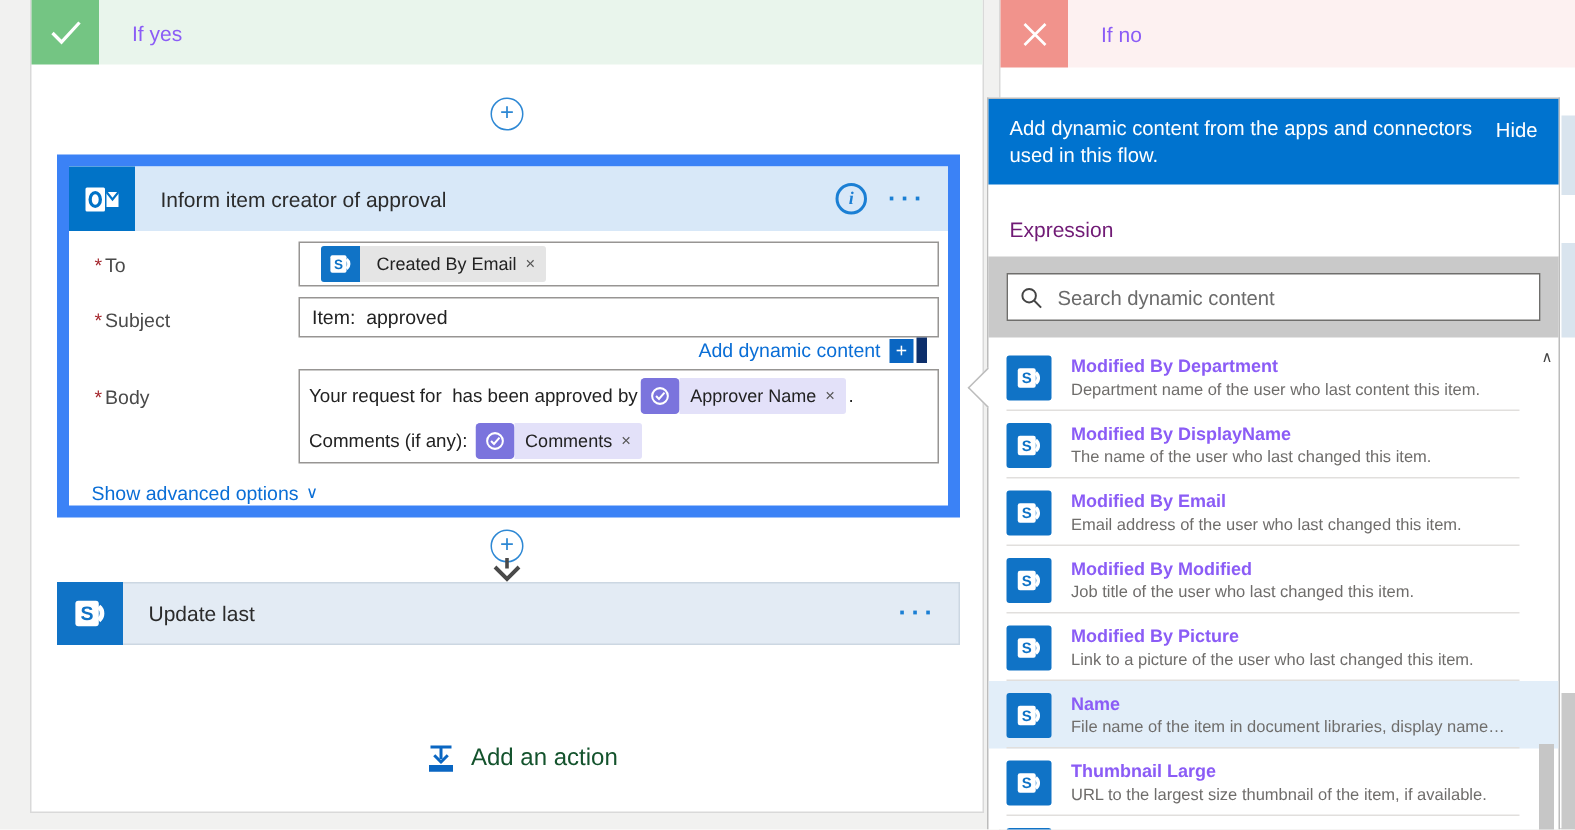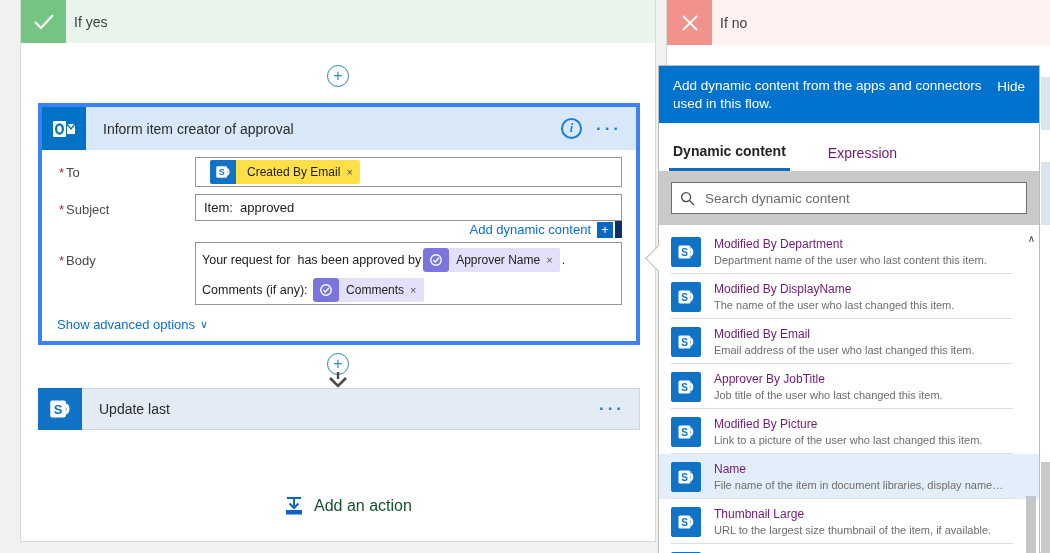--- a/index.html
+++ b/index.html
@@ -14,56 +14,56 @@
 
   
   .ifyes {
     left:20px; top:0; width:636px; height:542px;
     background:#fff; border:1px solid #d9d9d9; border-top:none;
   }
   .branch-header { display:flex; align-items:stretch; height:43px; }
   .branch-icon { width:45px; display:flex; align-items:center; justify-content:center; flex:none; }
   .branch-icon.green { background:#74c583; }
   .branch-icon.red { background:#f1938c; height:45px; }
-  .branch-bar { flex:1; display:flex; align-items:center; padding-left:8px; font-size:14px; color:#404040; }
+  .branch-bar { flex:1; display:flex; align-items:center; padding-left:22px; font-size:14px; color:#8b5cf6; }
   .branch-bar.green { background:#e9f5ec; }
   .branch-bar.red { background:#fdf1f1; }
 
   
   .plus-circle {
     width:22px; height:22px; border:1px solid #2e88d4; border-radius:50%;
     color:#2e88d4; font-size:16px; line-height:19px; text-align:center;
     background:#fff; font-weight:400;
   }
 
   
   .email-card {
     left:38px; top:103px; width:602px; height:242px;
-    background:#fff; border:4px solid #3b82f6;
+    background:#fff; border:8px solid #3b82f6;
   }
   .card-header { display:flex; align-items:center; height:43px; background:#d8e8f8; }
   .card-logo { width:44px; height:43px; flex:none; display:flex; align-items:center; justify-content:center; }
   .card-logo.outlook { background:#0173c7; }
   .card-title { flex:1; padding-left:17px; font-size:14px; color:#2b2b2b; }
   .info-circle {
     width:21px; height:21px; border:2px solid #1b7fd4; border-radius:50%;
     color:#1b7fd4; font-size:12px; font-style:italic; font-weight:bold;
     text-align:center; line-height:17px; margin-right:14px; font-family:"Liberation Serif",serif;
   }
   .ellipsis { color:#1b7fd4; font-size:17px; font-weight:bold; letter-spacing:3px; margin-right:14px; cursor:pointer; }
 
   .field-label { position:absolute; left:17px; font-size:13px; color:#4a4a4a; }
   .req { color:#a4262c; margin-right:2px; }
   .input-box { position:absolute; left:153px; width:427px; background:#fff; border:1px solid #979593; }
   .token-row { display:flex; align-items:center; }
   .token { display:inline-flex; align-items:center; border-radius:2px; overflow:hidden; margin:0 2px; flex:none; cursor:pointer; }
   .token-icon { width:26px; height:24px; display:flex; align-items:center; justify-content:center; flex:none; }
   .token-body { display:flex; align-items:center; height:24px; padding:0 7px; font-size:12px; color:#222; white-space:nowrap; }
   .token.sp .token-icon { background:#1073c6; }
-  .token.sp .token-body { background:#fde047;padding-left:11px; }
+  .token.sp .token-body { background:#e5e5e5;padding-left:11px; }
   .token.approval .token-icon { background:#7b74dd; border-radius:3px; }
   .token.approval .token-body { background:#e3e1f9; }
   .token-x { margin-left:6px; font-size:11px; color:#555; cursor:pointer; }
 
   .add-dyn { position:absolute; display:flex; align-items:center; }
   .add-dyn-label { color:#0a6ed6; font-size:13px; cursor:pointer; }
   .add-dyn-plus {
     width:16px; height:16px; background:#0a66c2; color:#fff; margin-left:6px;
     font-size:13px; line-height:15px; text-align:center; cursor:pointer;
   }
@@ -120,21 +120,21 @@
     border:none; outline:none; flex:1; font-size:13.5px; color:#333;
     font-family:"Liberation Sans",sans-serif; margin-left:10px; background:transparent;
   }
   .search-box input::placeholder { color:#6b6b6b; }
   .list { position:relative; height:329px; overflow:hidden; padding-top:4px; }
   .list-row { height:45px; display:flex; align-items:center; padding:0 26px 0 12px; position:relative; cursor:pointer; }
   .list-row.highlight { background:#e2eef9; }
   .row-sep { position:absolute; bottom:0; left:12px; right:26px; border-bottom:1px solid #e1dfdd; }
   .row-icon { width:30px; height:30px; background:#1073c6; border-radius:2px; flex:none; display:flex; align-items:center; justify-content:center; }
   .row-text { margin-left:13px; overflow:hidden; }
-  .row-title { font-size:12px; font-weight:normal; color:#701a75; line-height:15px; white-space:nowrap; }
+  .row-title { font-size:12px; font-weight:bold; color:#8b5cf6; line-height:15px; white-space:nowrap; }
   .row-desc { font-size:11px; color:#6f6d6b; line-height:14px; margin-top:1px; white-space:nowrap; }
   .scroll-up { position:absolute; right:4px; top:8px; font-size:10px; color:#444; cursor:pointer; }
   .scroll-thumb { position:absolute; right:3px; bottom:0; width:10px; height:58px; background:#c6c6c6; cursor:pointer; }
 </style>
 </head>
 <body>
 
 <div class="abs ifyes">
   <div class="branch-header">
     <div class="branch-icon green">
@@ -277,21 +277,20 @@
 
 <div class="abs panel">
   <div class="callout-arrow"></div>
 
   <div class="banner">
     <span>Add dynamic content from the apps and connectors used in this flow.</span>
     <span class="banner-hide">Hide</span>
   </div>
 
   <div class="tabs">
-    <div class="tab active">Dynamic content</div>
     <div class="tab inactive">Expression</div>
   </div>
 
   <div class="search-area">
     <div class="search-box">
       <svg width="15" height="15" viewBox="0 0 16 16">
         <circle cx="6.5" cy="6.5" r="4.8" fill="none" stroke="#444" stroke-width="1.4"></circle>
         <path d="M10 10 L15 15" stroke="#444" stroke-width="1.4"></path>
       </svg>
       <input type="text" placeholder="Search dynamic content" style="">
@@ -343,21 +342,21 @@
     </div>
     <div class="list-row">
       <div class="row-icon">
           <svg width="20" height="20" viewBox="0 0 20 20">
             <rect x="2.5" y="3.5" width="12" height="13" rx="1.5" fill="#fff"></rect>
             <text x="8.5" y="13.5" font-size="10" font-weight="bold" fill="#1073c6" text-anchor="middle" font-family="Liberation Sans,sans-serif">S</text>
             <path d="M14.5 6.5 a4.5 4.5 0 0 1 0 7" stroke="#fff" stroke-width="2.4" fill="none"></path>
           </svg>
         </div>
       <div class="row-text">
-          <div class="row-title">Approver By JobTitle</div>
+          <div class="row-title">Modified By Modified</div>
           <div class="row-desc">Job title of the user who last changed this item.</div>
         </div>
       <div class="row-sep"></div>
     </div>
     <div class="list-row">
       <div class="row-icon">
           <svg width="20" height="20" viewBox="0 0 20 20">
             <rect x="2.5" y="3.5" width="12" height="13" rx="1.5" fill="#fff"></rect>
             <text x="8.5" y="13.5" font-size="10" font-weight="bold" fill="#1073c6" text-anchor="middle" font-family="Liberation Sans,sans-serif">S</text>
             <path d="M14.5 6.5 a4.5 4.5 0 0 1 0 7" stroke="#fff" stroke-width="2.4" fill="none"></path>

